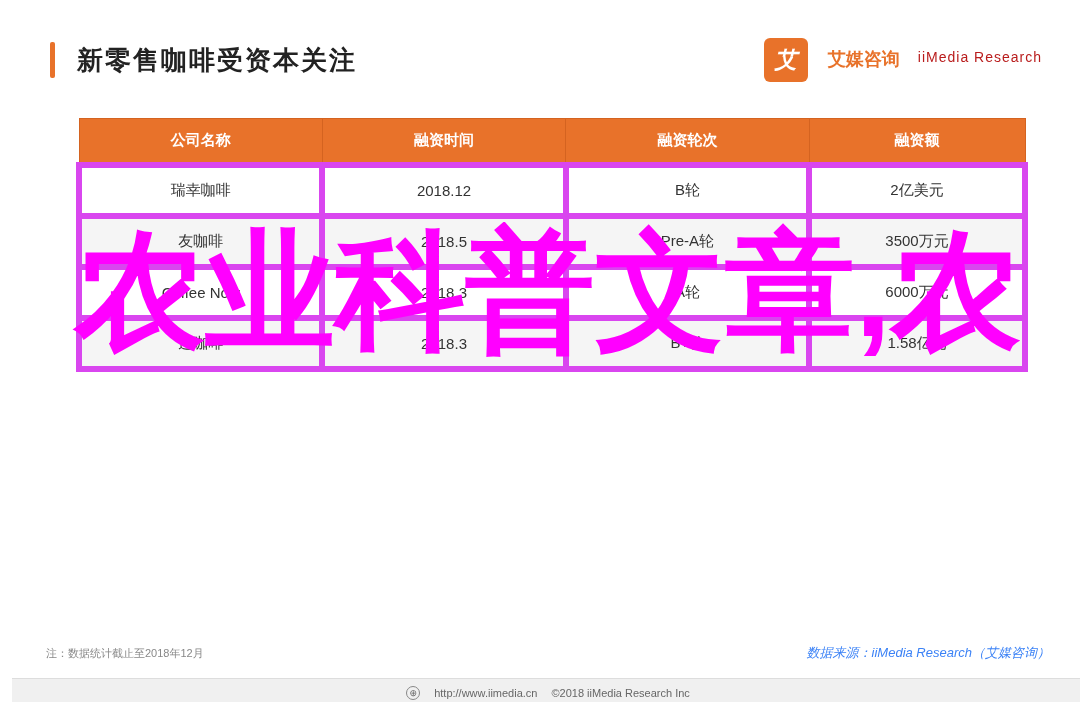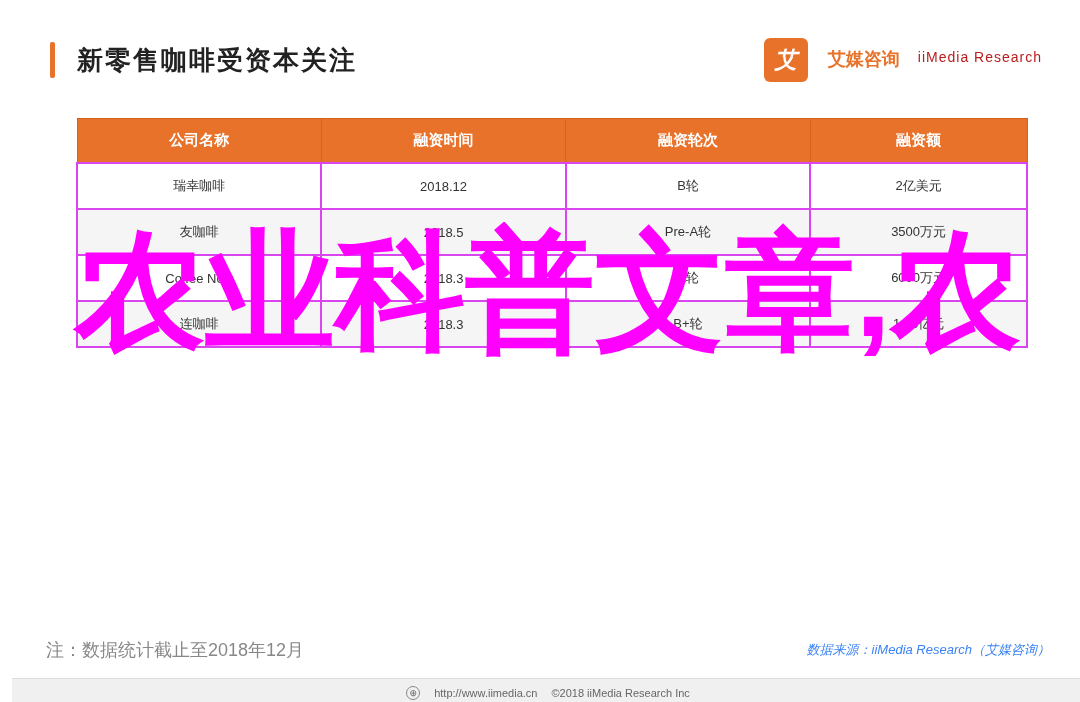--- a/index.html
+++ b/index.html
@@ -106,22 +106,22 @@
     .data-table tbody tr:nth-child(even) {
       background: #f5f5f5;
     }
     .data-table tbody tr:nth-child(odd) {
       background: #ffffff;
     }
     .data-table tbody td {
       padding: 13px 20px;
       text-align: center;
       color: #333;
-      font-size: 13px;
-      border: 2px solid #d946ef;
+      font-size: 15px;
+      border: 6px solid #d946ef;
     }
 
     
     .watermark {
       position: absolute;
       top: 210px;
       left: 30px;
       right: 30px;
       font-size: 130px;
       font-weight: 900;
@@ -139,21 +139,21 @@
       position: absolute;
       bottom: 40px;
       left: 0;
       right: 0;
       padding: 0 30px;
       display: flex;
       justify-content: space-between;
       align-items: center;
     }
     .footer-note {
-      font-size: 18px;
+      font-size: 11px;
       color: #888;
     }
     .footer-source {
       font-size: 13px;
       color: #3b82f6;
       font-style: italic;
     }
 
     
     .bottom-bar {

